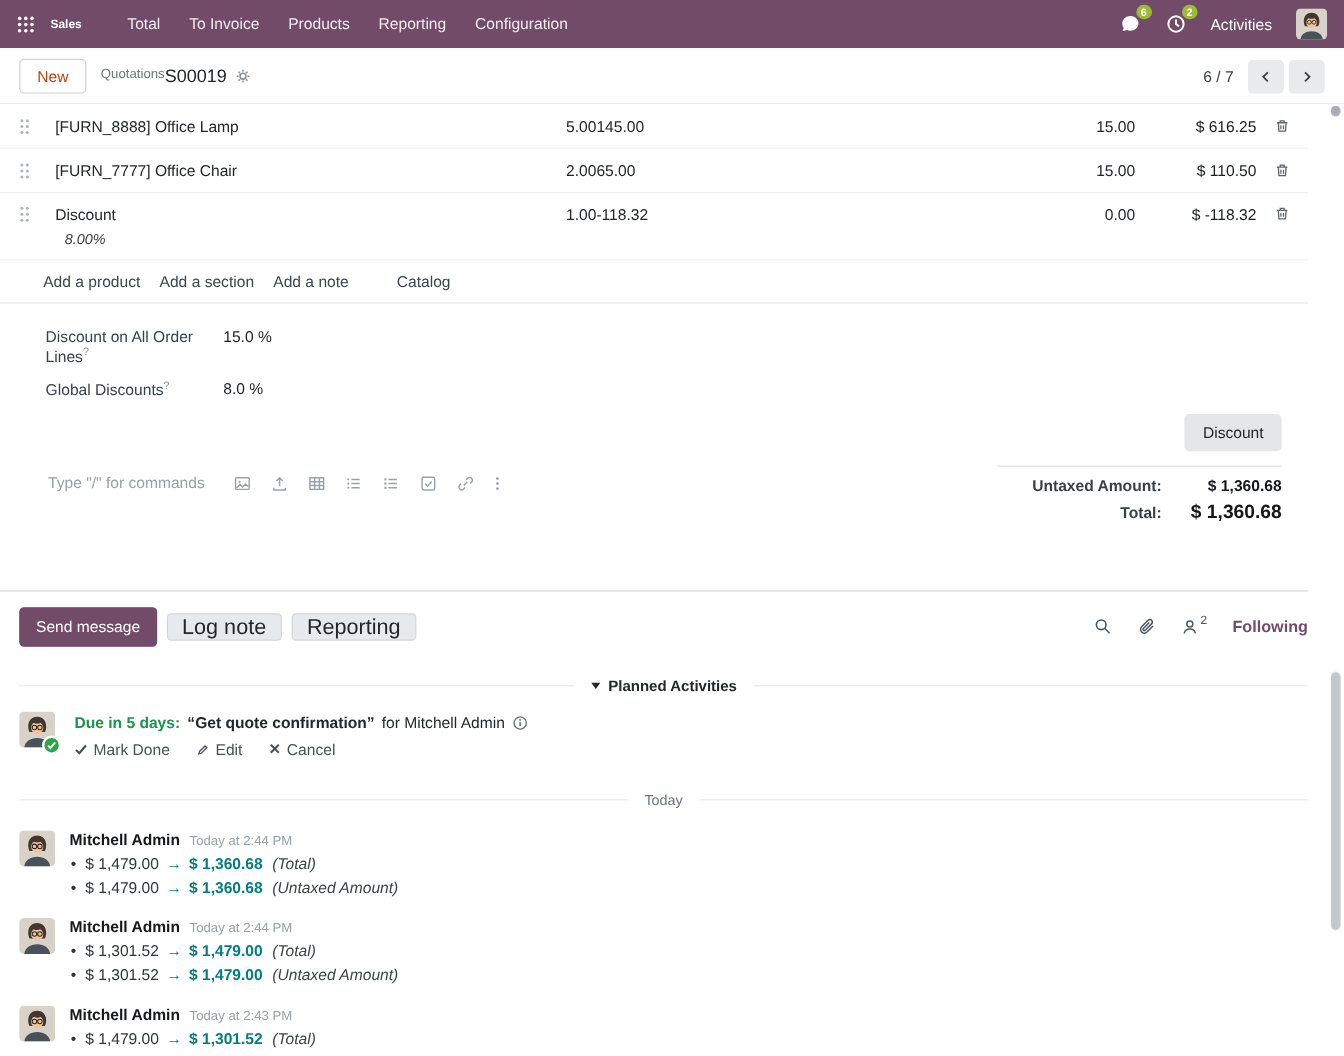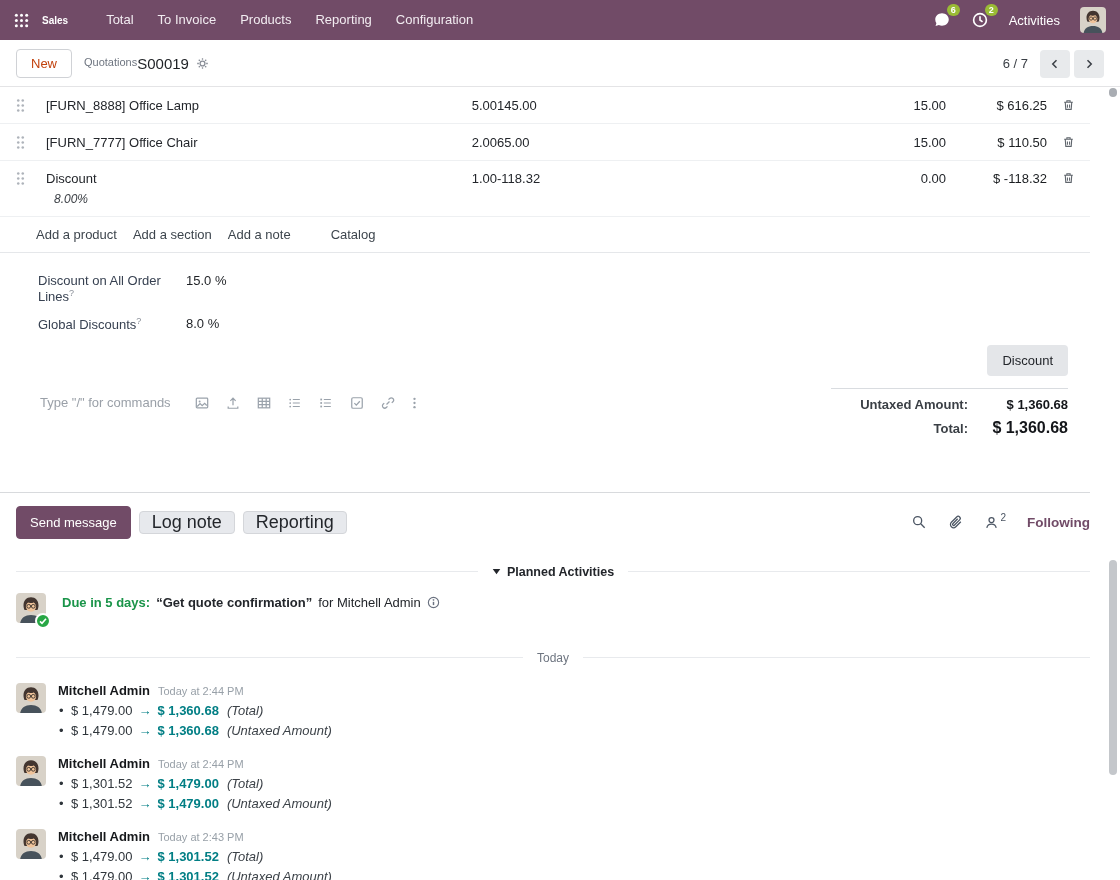--- a/index.html
+++ b/index.html
@@ -435,20 +435,40 @@
       <div class="act-line1">
         <span class="due">Due in 5 days:</span>
         <span class="summary">“Get quote confirmation”</span>
         <span class="assignee">for Mitchell Admin</span>
         <svg width="13" height="13" viewBox="0 0 16 16" fill="none" stroke="#6b7280" stroke-width="1.4">
           <circle cx="8" cy="8" r="6.3"></circle>
             <path d="M8 7.2v4" stroke-width="1.8"></path>
             <circle cx="8" cy="4.7" r="0.4" fill="#6b7280" stroke-width="1.4"></circle>
         </svg>
       </div>
+      <div class="act-line2">
+        <span class="act-link">
+          <svg width="11" height="11" viewBox="0 0 12 12" fill="none" stroke="#495057" stroke-width="2">
+              <path d="M1.5 6.5l3 3 6-7"></path>
+            </svg>
+          <span>Mark Done</span>
+        </span>
+        <span class="act-link">
+          <svg width="11" height="11" viewBox="0 0 16 16" fill="none" stroke="#495057" stroke-width="1.6">
+              <path d="M2.5 13.5l.8-3L10 3.8l2.2 2.2-6.7 6.7-3 .8z"></path>
+            </svg>
+          <span>Edit</span>
+        </span>
+        <span class="act-link">
+          <svg width="10" height="10" viewBox="0 0 12 12" fill="none" stroke="#495057" stroke-width="2">
+              <path d="M2 2l8 8M10 2l-8 8"></path>
+            </svg>
+          <span>Cancel</span>
+        </span>
+      </div>
     </div>
   </div>
 
   <div class="divider today-div">
     <div class="div-line"></div>
     <span class="today-label">Today</span>
     <div class="div-line"></div>
   </div>
 
   <div class="message">

